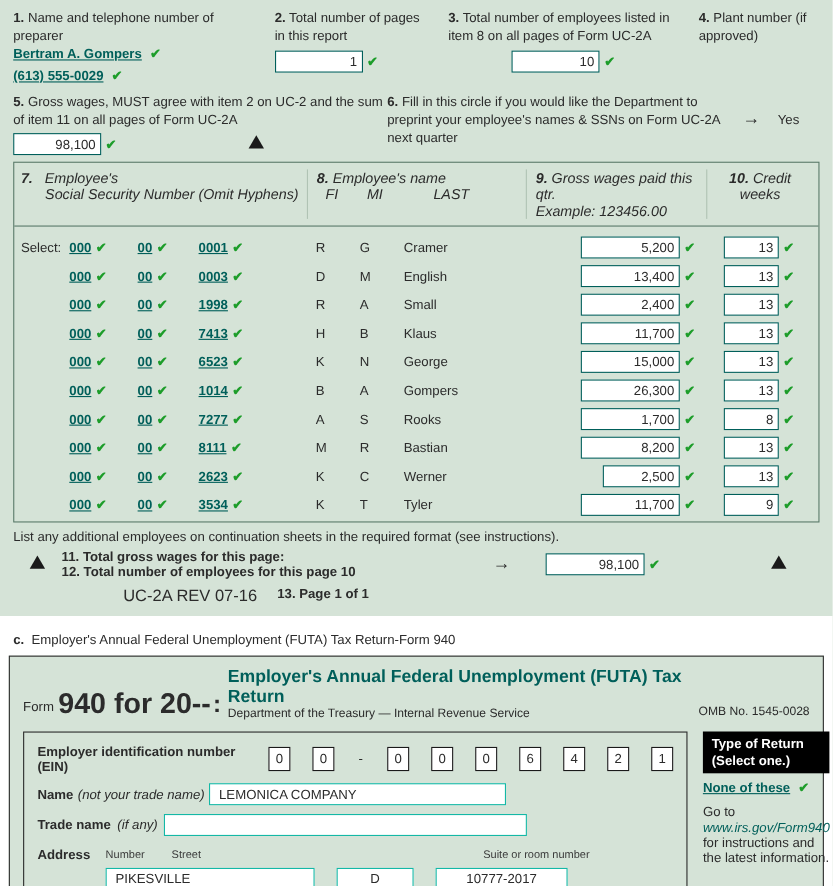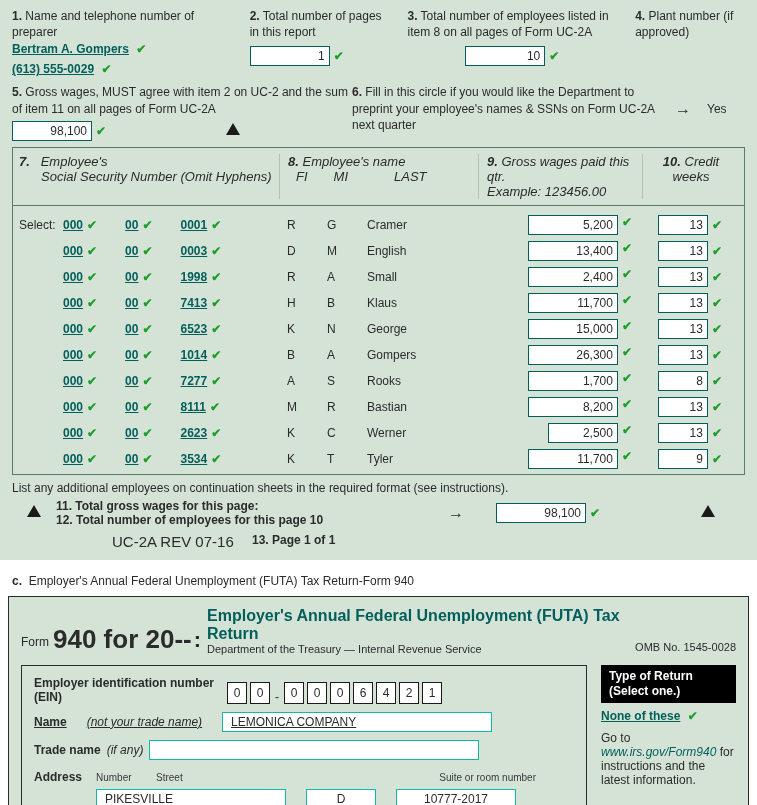--- a/index.html
+++ b/index.html
@@ -57,21 +57,21 @@
   .credit-col { width: 80px; border-left:1px solid #b0c3b4; padding-left:8px; text-align:center;}
   .uc-rows { padding: 6px 6px 2px 6px; }
   .uc-row { display: flex; align-items: center; height: 26px; }
   .sel-label { width: 44px; }
   .ssn-part { display:inline-flex; align-items:center; margin-right:28px;text-align:center; }
   .ssn-part.last { margin-right: 0; }
   .name-cell { width: 190px; display:flex; padding-left:8px; gap: 26px; align-items:center;}
   .name-cell .fi { width: 14px; }
   .name-cell .mi { width: 14px; }
   .name-cell .last { width: 80px; }
-  .wage-cell { width: 155px; display:flex; align-items:flex-start; justify-content:flex-end; padding-right:0;}
+  .wage-cell { width: 155px; display:flex; align-items:center; justify-content:flex-end; padding-right:0;}
   .credit-cell { width: 80px; display:flex; align-items:center; justify-content:flex-end; padding-left:10px;}
   .arrow-up {
     width: 0; height: 0;
     border-left: 7px solid transparent;
     border-right: 7px solid transparent;
     border-bottom: 12px solid #1a1a1a;
     display: inline-block;
   }
   .arrow-right {
     display:inline-block;
@@ -106,21 +106,21 @@
   .panel-left { flex: 0 0 540px; }
   .type-return-bar {
     background:#000; color:#fff; font-weight:bold;
     padding:4px 8px; font-size:12px; line-height:1.25;
   }
   .ein-box {
     background:#fff; border:1.5px solid #1a1a1a;
     width:18px; height:20px; display:inline-flex;
     align-items:center; justify-content:center; font-size:12px;
   }
-  .ein-row { display:flex; align-items:flex-end; gap:3px; margin-bottom:8px;}
+  .ein-row { display:flex; align-items:center; gap:20px; margin-bottom:8px;}
   .ein-dash { margin: 0 2px;}
   .italic { font-style: italic; }
   .txtinput {
     background:#fff; border:1px solid #14b8a6; height:20px;
     box-sizing:border-box; display:inline-flex; align-items:center;
     padding:0 8px; font-size:12px;
   }
   .addr-sub { font-size:10px; color:#3a3a3a; padding-top:2px;}
   .right-panel { flex:1; }
   .right-panel .note { font-size:12px; margin-top:8px;}
@@ -543,21 +543,21 @@
         <span class="ein-dash">-</span>
         <span class="ein-box">0</span>
         <span class="ein-box">0</span>
         <span class="ein-box">0</span>
         <span class="ein-box">6</span>
         <span class="ein-box">4</span>
         <span class="ein-box">2</span>
         <span class="ein-box">1</span>
       </div>
 
-      <div style="display:flex; align-items:center; gap:20px; margin-bottom:8px;text-decoration:underline;">
+      <div style="display:flex; align-items:center; gap:4px; margin-bottom:8px;">
         <span class="bold">Name</span>
         <span class="italic">(not your trade name)</span>
         <span class="txtinput" style="width:270px;">LEMONICA COMPANY</span>
       </div>
 
       <div style="display:flex; align-items:center; gap:6px; margin-bottom:10px;">
         <span class="bold">Trade name</span>
         <span class="italic">(if any)</span>
         <span class="txtinput" style="width:330px;"></span>
       </div>

